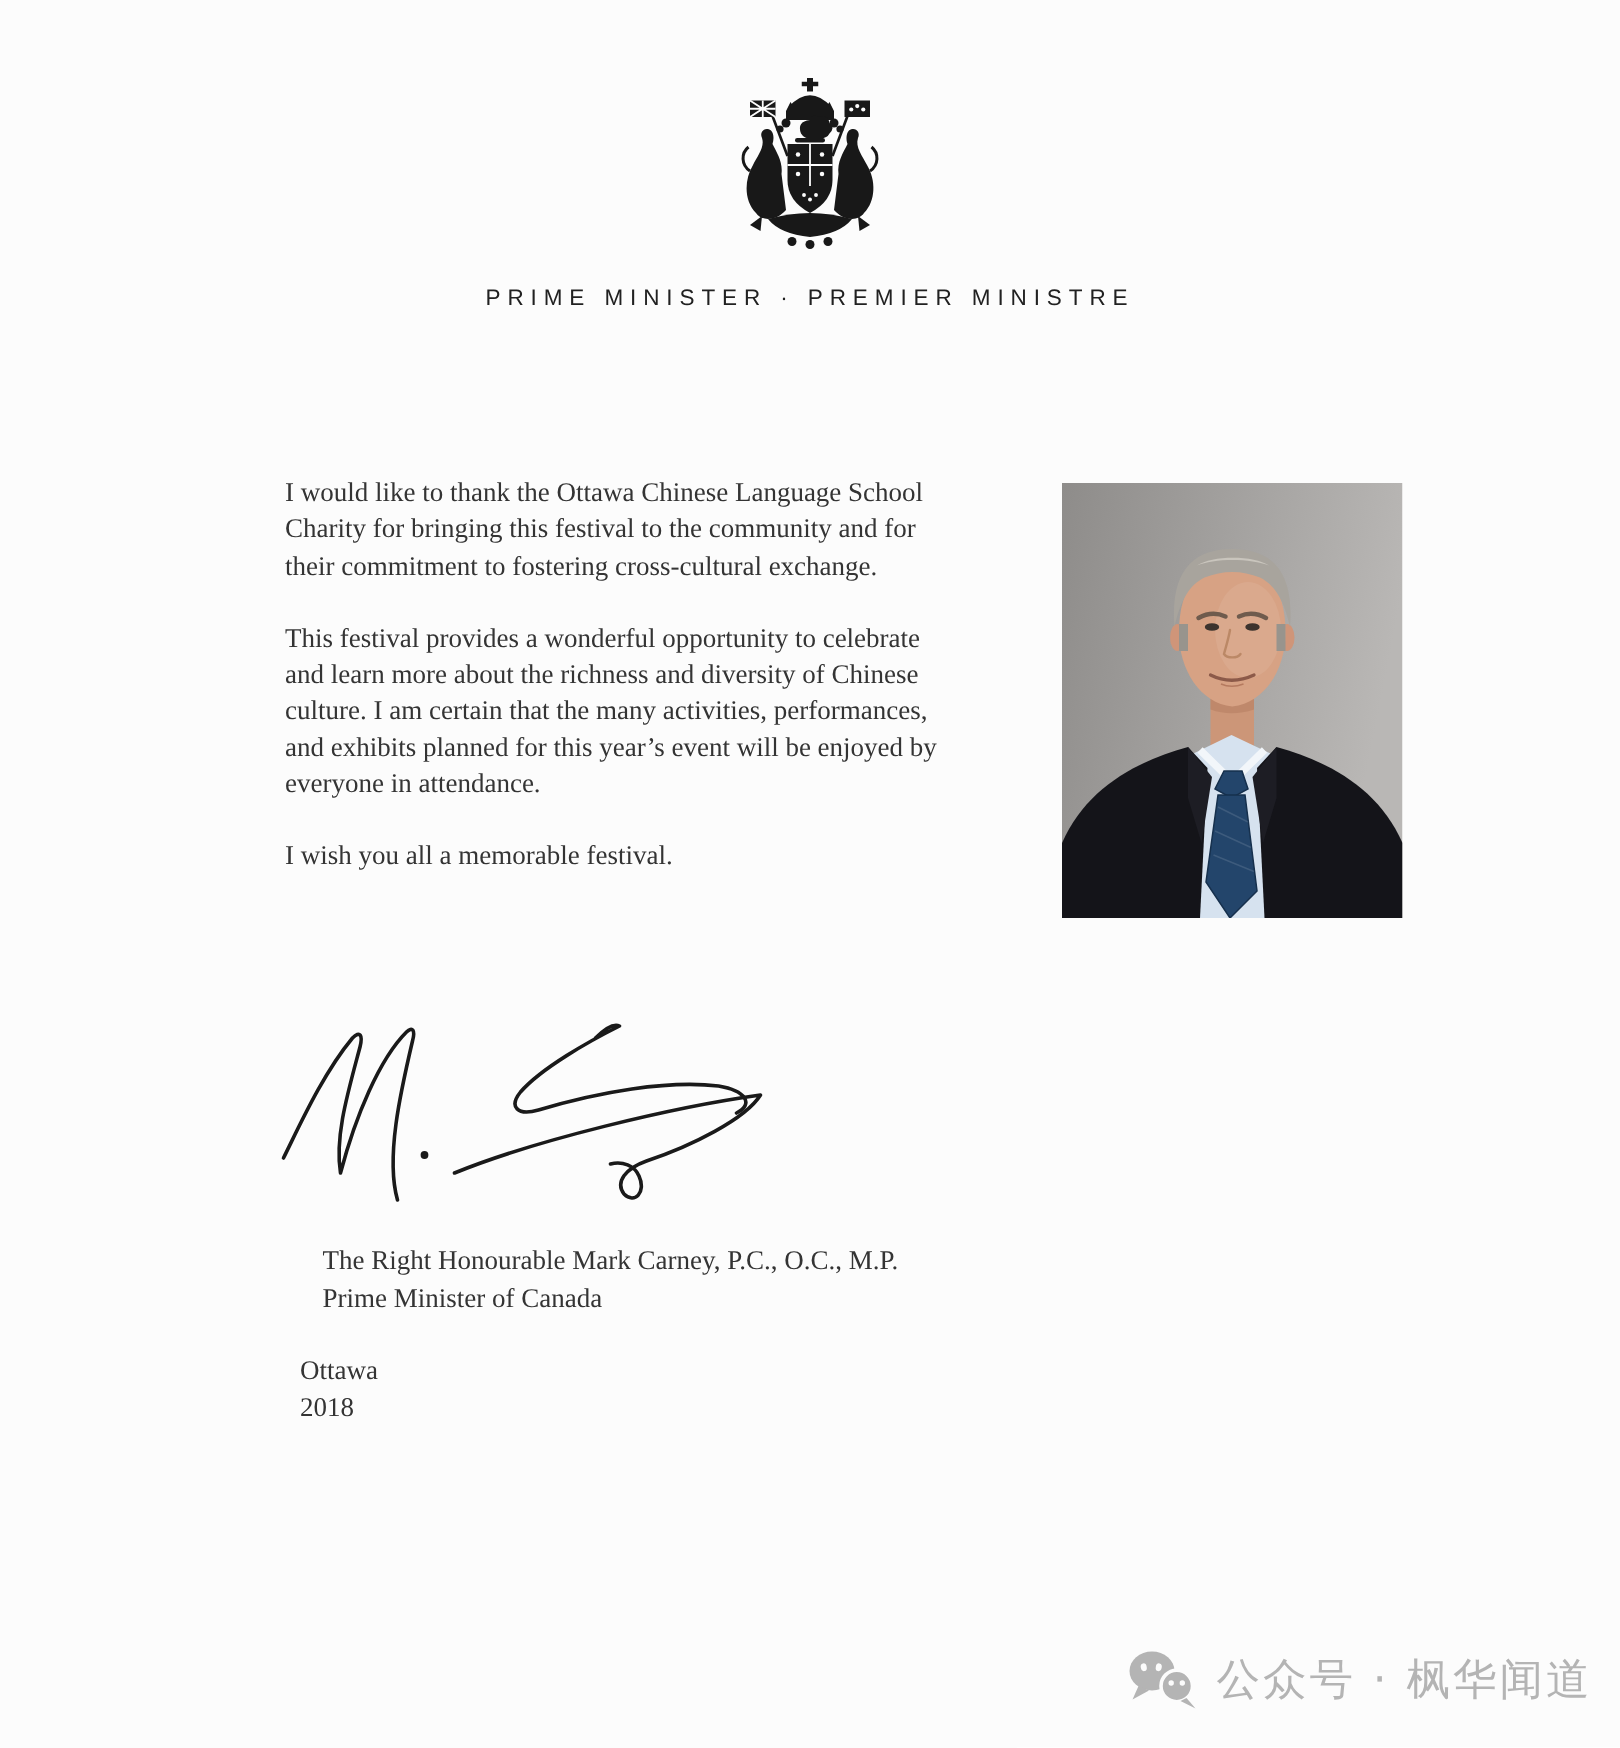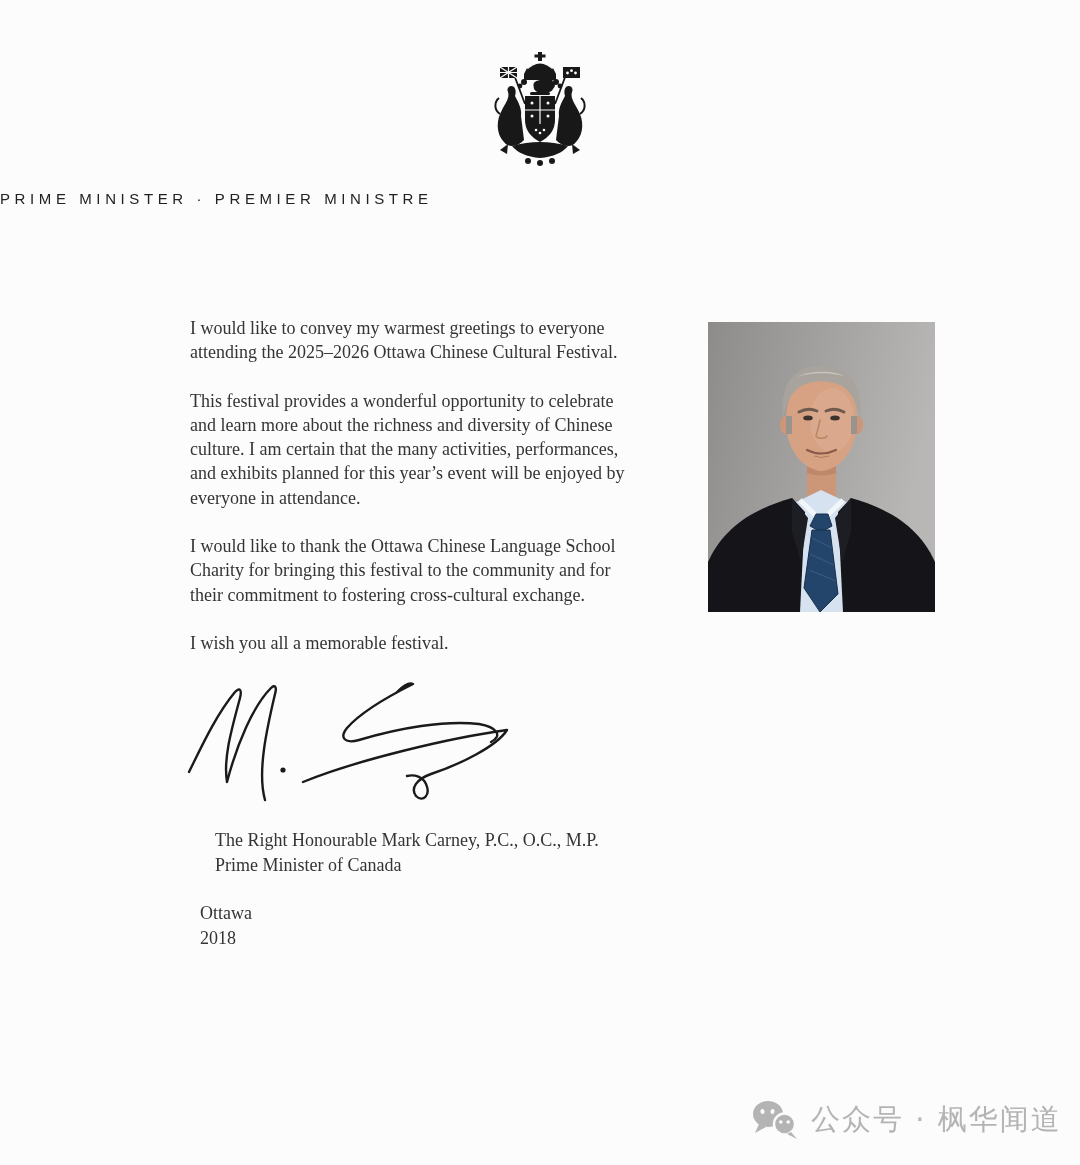--- a/index.html
+++ b/index.html
@@ -3,21 +3,21 @@
 <meta charset="utf-8">
 <style>
   html,body { margin:0; padding:0; background:#ffffff; }
   .page {
     position:relative; width:1080px; height:1165px;
     background:#fcfcfc; overflow:hidden;
     font-family:"Liberation Serif", serif; color:#333333;
   }
   .coat-of-arms { position:absolute; left:494px; top:52px; }
   .pm-header {
-    position:absolute; left:0; top:190px; width:1080px; 
+    position:absolute; left:0; top:190px; width:1080px; text-align:center;
     font-family:"Liberation Sans", sans-serif; font-size:15px;
     letter-spacing:4.6px; color:#212121; font-weight:400;
   }
   .letter-body {
     position:absolute; left:190px; top:316px; width:560px;
     font-size:18px; line-height:24.3px; color:#343434;
   }
   .letter-body p { margin:0 0 24px 0; white-space:pre-line; }
   .portrait {
     position:absolute; left:708px; top:322px; width:227px; height:290px;
@@ -99,30 +99,28 @@
         <circle cx="54" cy="64" r="1.5"></circle>
       <circle cx="42" cy="78" r="1.3"></circle>
         <circle cx="46" cy="81" r="1.3"></circle>
         <circle cx="50" cy="78" r="1.3"></circle>
     </g>
   </svg>
 
   <div class="pm-header">PRIME MINISTER · PREMIER MINISTRE</div>
 
   <div class="letter-body">
-    <p>I would like to convey my warmest greetings to everyone
-attending the 2025–2026 Ottawa Chinese Cultural Festival.</p>
+    <p>I would like to thank the Ottawa Chinese Language School
+Charity for bringing this festival to the community and for
+their commitment to fostering cross-cultural exchange.</p>
     <p>This festival provides a wonderful opportunity to celebrate
 and learn more about the richness and diversity of Chinese
 culture. I am certain that the many activities, performances,
 and exhibits planned for this year’s event will be enjoyed by
 everyone in attendance.</p>
-    <p>I would like to thank the Ottawa Chinese Language School
-Charity for bringing this festival to the community and for
-their commitment to fostering cross-cultural exchange.</p>
     <p>I wish you all a memorable festival.</p>
   </div>
 
   <div class="portrait">
     <svg width="227" height="290" viewBox="0 0 227 290">
       <defs>
         <linearGradient id="pbg" x1="0" y1="0" x2="1" y2="0.25">
           <stop offset="0" stop-color="#8e8c8a"></stop>
           <stop offset="1" stop-color="#b9b7b5"></stop>
         </linearGradient>

